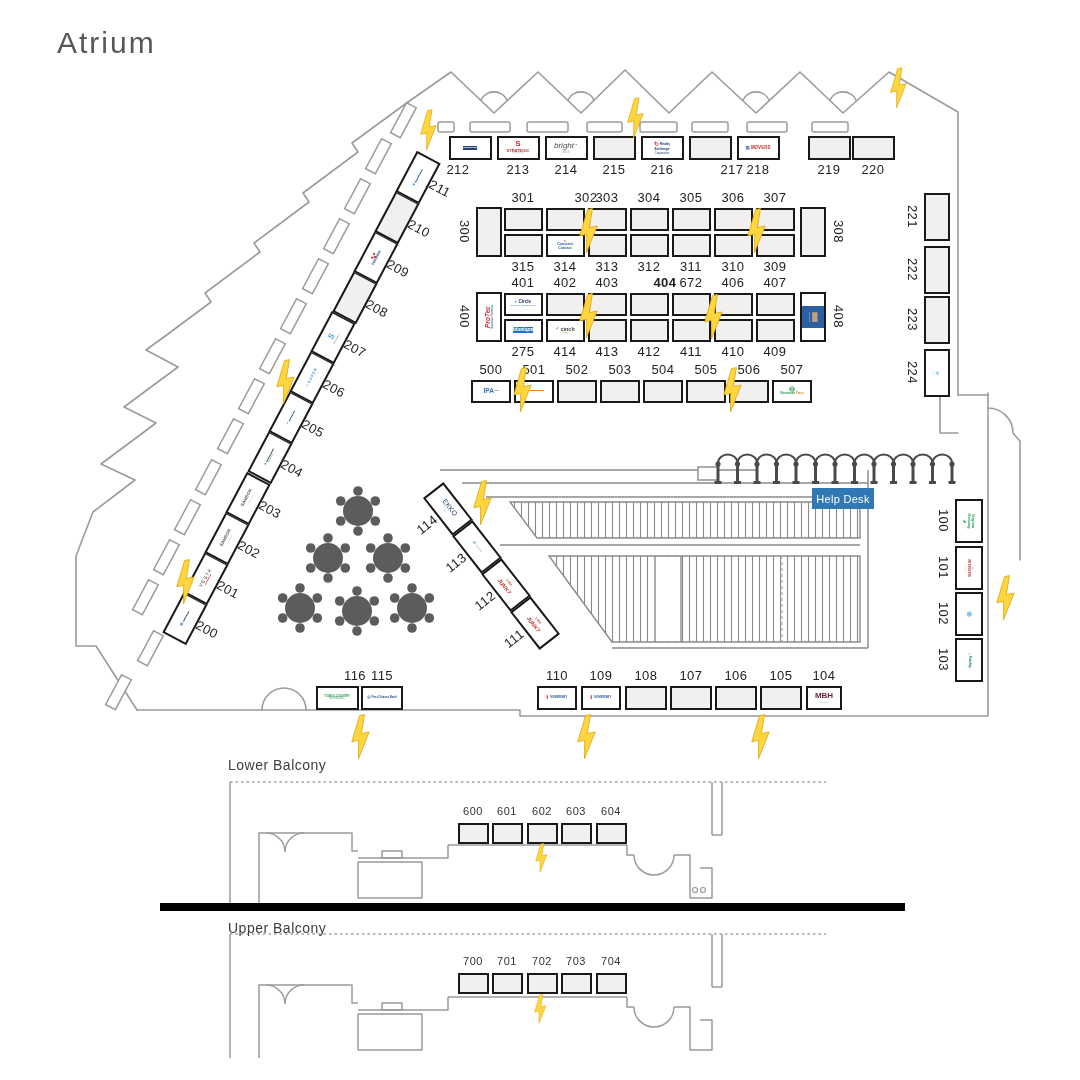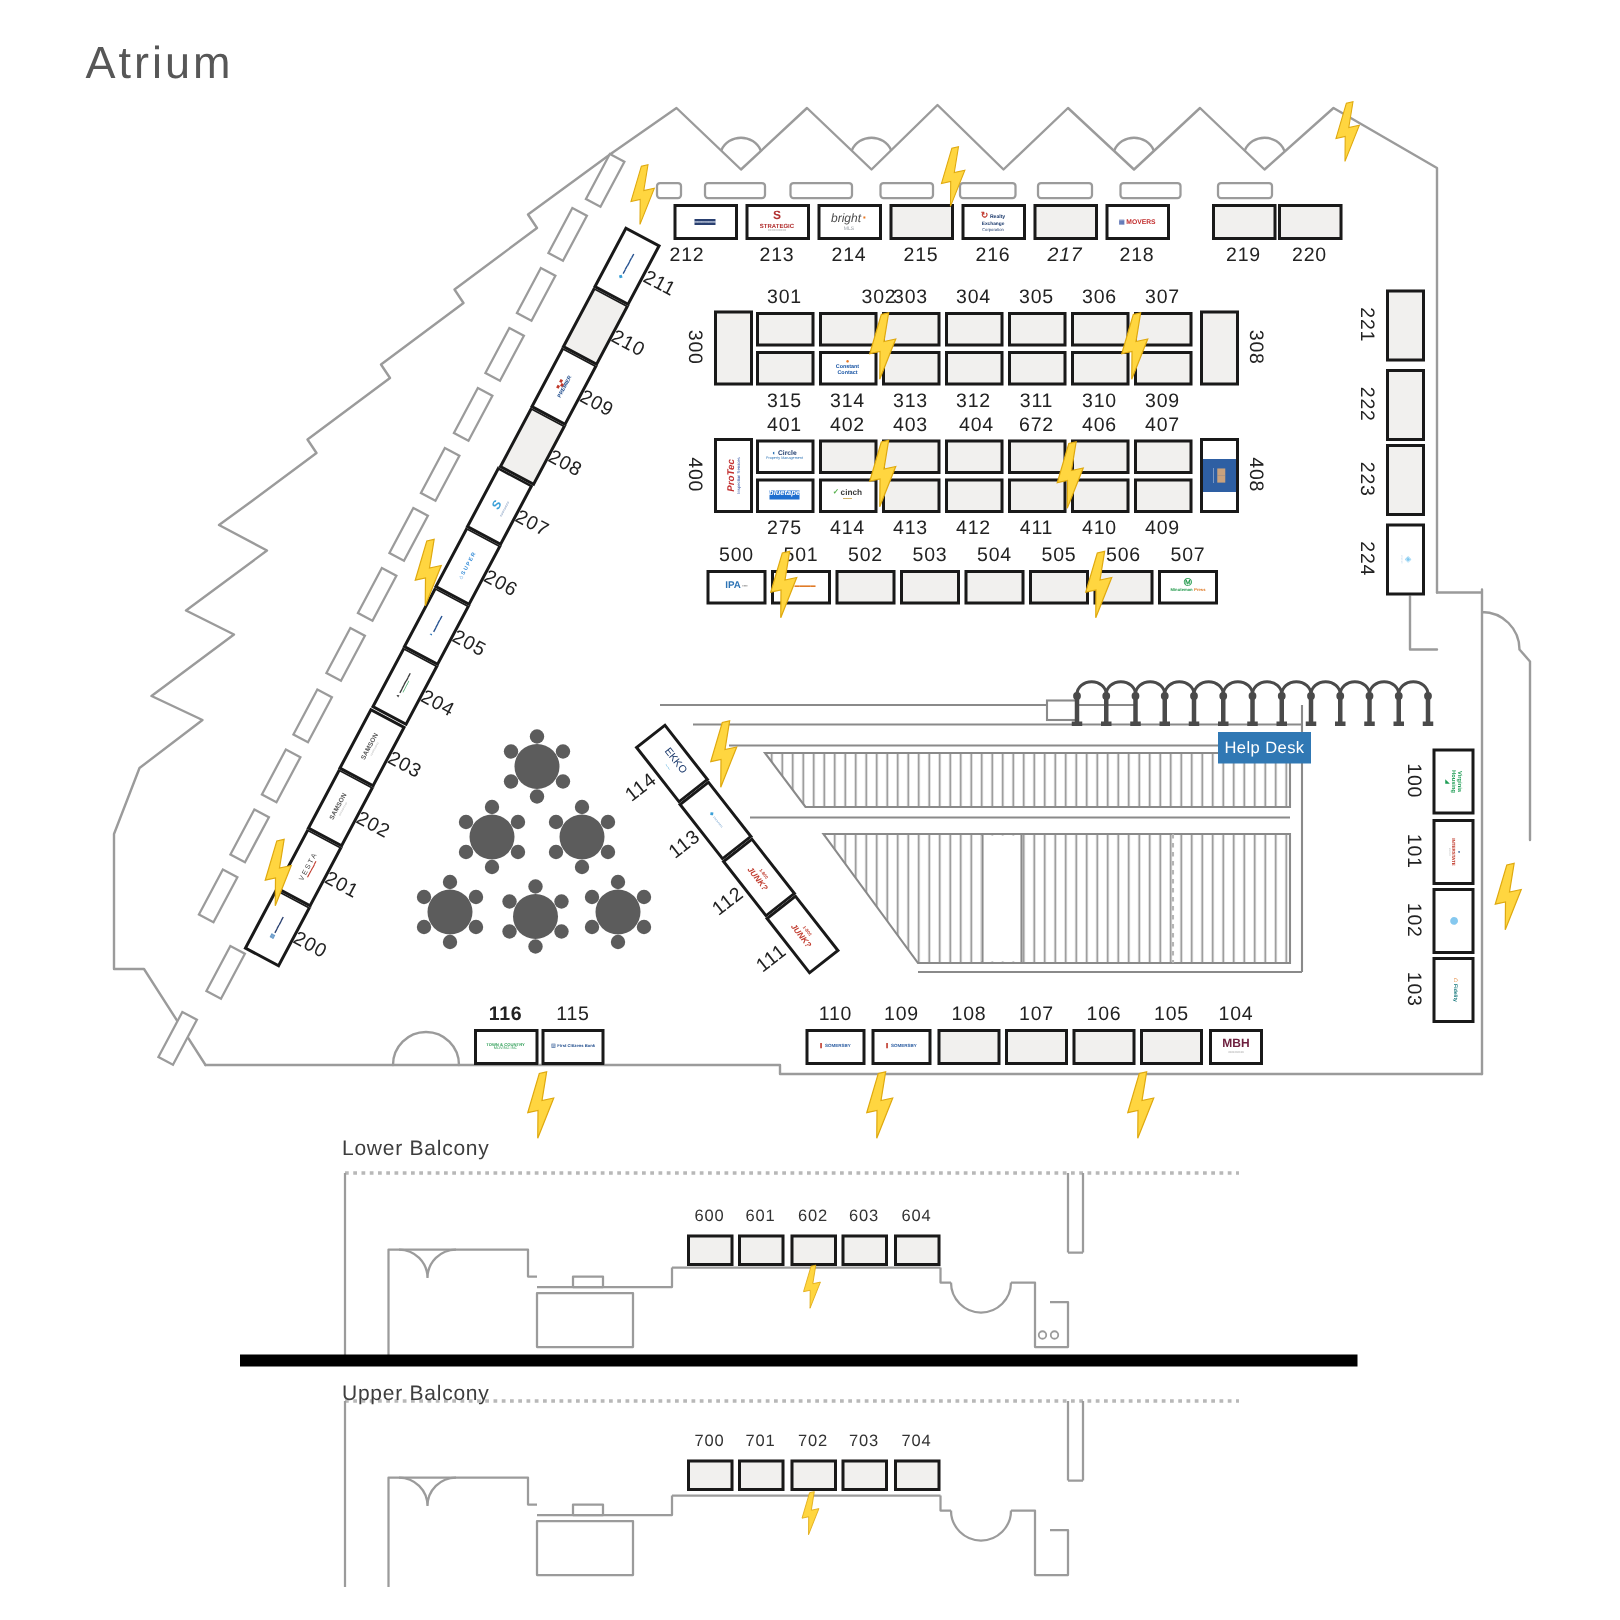--- a/index.html
+++ b/index.html
@@ -259,21 +259,21 @@
           <div class="lrow">
             <span style="color: rgb(29, 59, 109); font-size: 3.2px; font-weight: bold;">Exchange</span>
           </div>
           <div class="lrow">
             <span style="color: rgb(29, 59, 109); font-size: 2.8px;">Corporation</span>
           </div>
         </div>
       </div>
       <div class="num" style="left: 640px; top: 162px;">216</div>
       <div class="booth" style="left: 688.5px; top: 136px; width: 43px; height: 24px; background: rgb(241, 240, 238); border-color: rgb(25, 25, 25);"></div>
-      <div class="num" style="left: 688px; top: 162px; font-style: italic;">217</div>
+      <div class="num" style="left: 710px; top: 162px;">217</div>
       <div class="booth haslogo" style="left: 736.5px; top: 136px; width: 43px; height: 24px; background: rgb(255, 255, 255); border-color: rgb(25, 25, 25);">
         <div class="logo">
           <div class="lrow">
             <span style="color: rgb(43, 74, 158); font-size: 4.5px;">▦</span>
             <span style="color: rgb(194, 47, 47); font-size: 4.5px; font-weight: bold;"> MOVERS</span>
           </div>
         </div>
       </div>
       <div class="num" style="left: 736px; top: 162px;">218</div>
       <div class="booth" style="left: 807.5px; top: 136px; width: 43px; height: 24px; background: rgb(241, 240, 238); border-color: rgb(25, 25, 25);"></div>
@@ -345,21 +345,21 @@
             <span style="color: rgb(46, 116, 181); font-size: 2.5px;">Property Management</span>
           </div>
         </div>
       </div>
       <div class="num" style="left: 501px; top: 274.5px;">401</div>
       <div class="booth" style="left: 545.5px; top: 292.5px; width: 39px; height: 23px; background: rgb(241, 240, 238); border-color: rgb(25, 25, 25);"></div>
       <div class="num" style="left: 543px; top: 274.5px;">402</div>
       <div class="booth" style="left: 587.5px; top: 292.5px; width: 39px; height: 23px; background: rgb(241, 240, 238); border-color: rgb(25, 25, 25);"></div>
       <div class="num" style="left: 585px; top: 274.5px;">403</div>
       <div class="booth" style="left: 629.5px; top: 292.5px; width: 39px; height: 23px; background: rgb(241, 240, 238); border-color: rgb(25, 25, 25);"></div>
-      <div class="num" style="left: 629px; top: 274.5px;">404</div>
+      <div class="num" style="left: 643px; top: 274.5px; font-weight: bold;">404</div>
       <div class="booth" style="left: 671.5px; top: 292.5px; width: 39px; height: 23px; background: rgb(241, 240, 238); border-color: rgb(25, 25, 25);"></div>
       <div class="num" style="left: 669px; top: 274.5px;">672</div>
       <div class="booth" style="left: 713.5px; top: 292.5px; width: 39px; height: 23px; background: rgb(241, 240, 238); border-color: rgb(25, 25, 25);"></div>
       <div class="num" style="left: 711px; top: 274.5px;">406</div>
       <div class="booth" style="left: 755.5px; top: 292.5px; width: 39px; height: 23px; background: rgb(241, 240, 238); border-color: rgb(25, 25, 25);"></div>
       <div class="num" style="left: 753px; top: 274.5px;">407</div>
       <div class="booth haslogo" style="left: 800px; top: 292px; width: 26px; height: 50px; background: rgb(255, 255, 255); border-color: rgb(25, 25, 25);">
         <div class="logo" style="background: rgb(46, 95, 163); width: 46px; height: 22px; transform: rotate(-90deg);">
           <div class="lrow">
             <span style="color: rgb(255, 255, 255); font-size: 2.8px;">─────</span>
@@ -690,21 +690,21 @@
       <div class="booth haslogo" style="left: 315.5px; top: 686px; width: 43px; height: 24px; background: rgb(255, 255, 255); border-color: rgb(25, 25, 25);">
         <div class="logo">
           <div class="lrow">
             <span style="color: rgb(47, 158, 87); font-size: 2.8px; font-weight: bold;">TOWN &amp; COUNTRY</span>
           </div>
           <div class="lrow">
             <span style="color: rgb(47, 158, 87); font-size: 2.6px;">MOVING INC</span>
           </div>
         </div>
       </div>
-      <div class="num" style="left: 315px; top: 668px; font-weight: bold;">116</div>
+      <div class="num" style="left: 333px; top: 668px;">116</div>
       <div class="booth haslogo" style="left: 361px; top: 686px; width: 42px; height: 24px; background: rgb(255, 255, 255); border-color: rgb(25, 25, 25);">
         <div class="logo">
           <div class="lrow">
             <span style="color: rgb(36, 80, 143); font-size: 3.4px;">▨</span>
             <span style="color: rgb(36, 80, 143); font-size: 2.8px; font-weight: bold;"> First Citizens Bank</span>
           </div>
         </div>
       </div>
       <div class="num" style="left: 360px; top: 668px;">115</div>
       <div class="booth" style="left: 457.5px; top: 822.5px; width: 31px; height: 21px; background: rgb(241, 240, 238); border-color: rgb(25, 25, 25);"></div>

